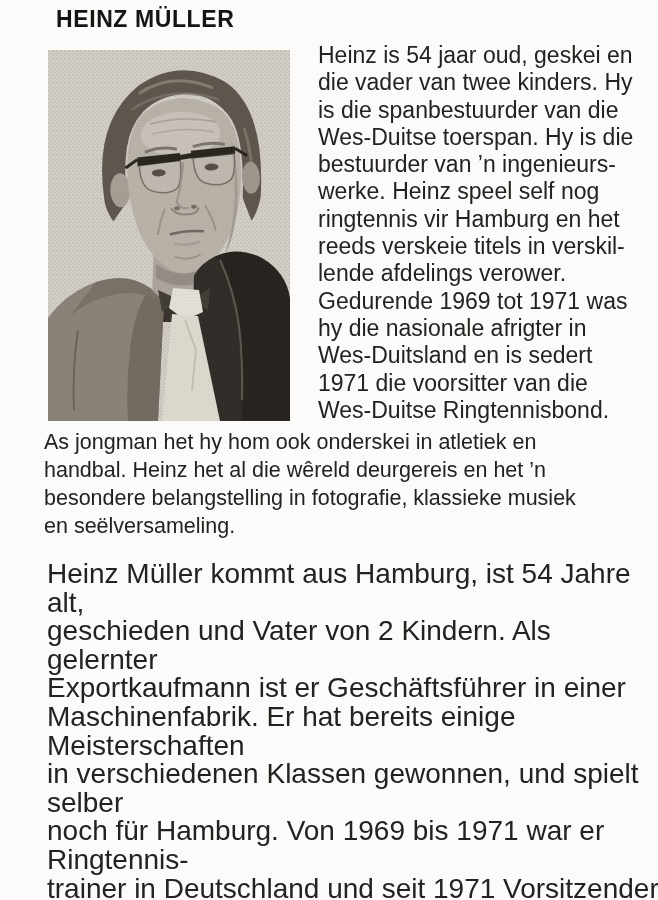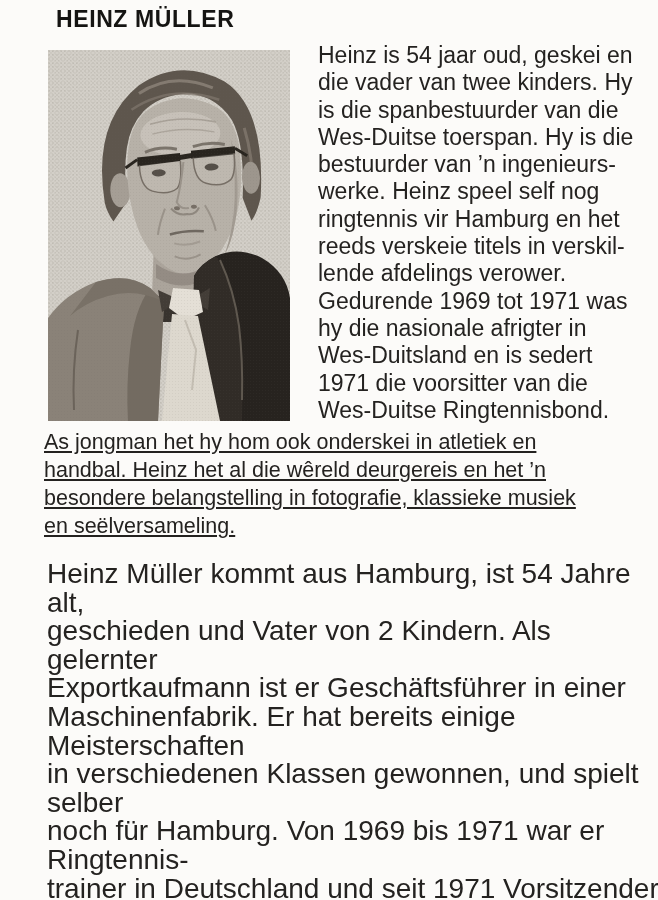--- a/index.html
+++ b/index.html
@@ -48,21 +48,20 @@
   }
   .bio-continuation {
     position: absolute;
     left: 44px;
     top: 428px;
     width: 610px;
     font-size: 21.5px;
     line-height: 28px;
     white-space: pre-line;
     color: #242220;
-    text-decoration: underline;
   }
   .bio-german {
     position: absolute;
     left: 47px;
     top: 560px;
     width: 612px;
     font-size: 28px;
     line-height: 28.6px;
     white-space: pre-line;
     color: #242220;

